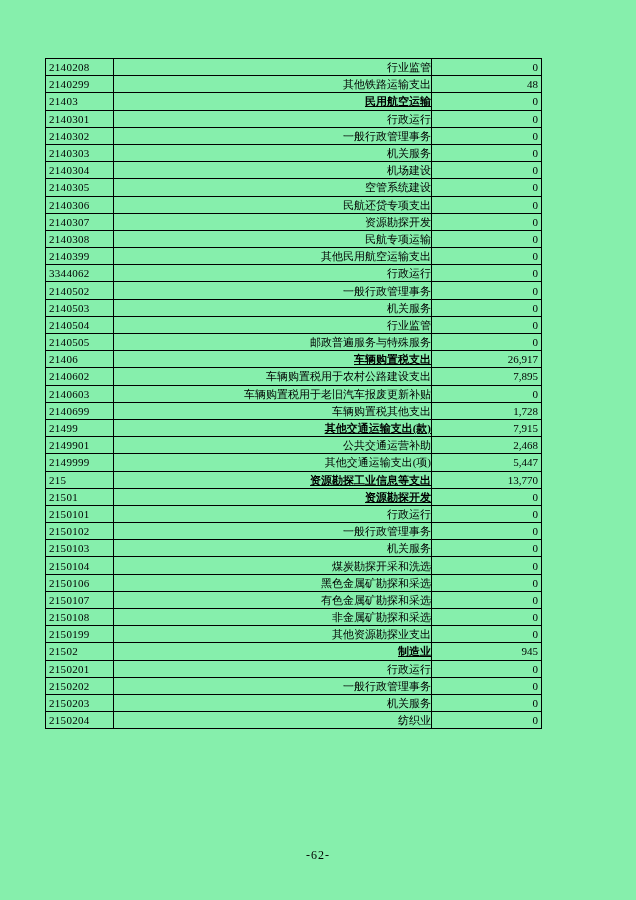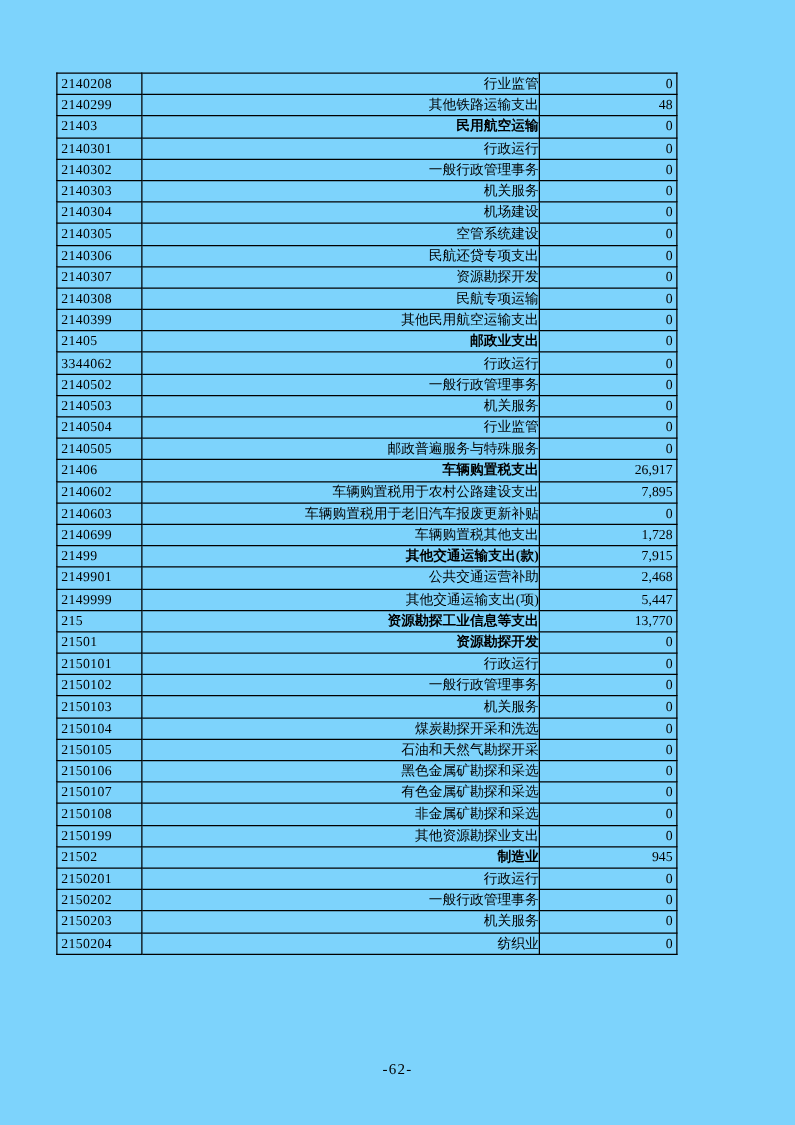--- a/index.html
+++ b/index.html
@@ -2,21 +2,21 @@
 <html><head>
 <meta charset="utf-8">
 <style>
   * { margin: 0; padding: 0; box-sizing: border-box; }
   html, body { background: #e8e8e8; }
   body { font-family: "Liberation Serif", "DejaVu Serif", serif; }
   .page {
     position: relative;
     width: 636px;
     height: 900px;
-    background: #7dd3fc;
+    background: #86efac;
     overflow: hidden;
     margin: 0 auto;
   }
   table.budget-table {
     position: absolute;
     left: 45px;
     top: 58px;
     width: 496px;
     border-collapse: collapse;
     table-layout: fixed;
@@ -33,21 +33,21 @@
     vertical-align: middle;
     white-space: nowrap;
     overflow: hidden;
   }
   td.code-cell  { padding-left: 3px; text-align: left; letter-spacing: 0.3px; }
   td.name-cell  { text-align: right; }
   td.value-cell { padding-right: 3px; text-align: right; }
   .indent-0 { padding-left: 4px; }
   .indent-1 { padding-left: 14px; }
   .indent-2 { padding-left: 25px; }
-  .bold { font-weight: bold; }
+  .bold { font-weight: bold; text-decoration: underline; }
   .page-footer {
     position: absolute;
     left: 0;
     top: 848px;
     width: 100%;
     text-align: center;
     font-size: 12px;
     color: #000000;
     letter-spacing: 1px;
   }
@@ -118,25 +118,20 @@
     <td class="code-cell">2140308</td>
     <td class="name-cell indent-2">民航专项运输</td>
     <td class="value-cell">0</td>
   </tr>
         <tr class="table-row">
     <td class="code-cell">2140399</td>
     <td class="name-cell indent-2">其他民用航空运输支出</td>
     <td class="value-cell">0</td>
   </tr>
         <tr class="table-row">
-    <td class="code-cell">21405</td>
-    <td class="name-cell indent-1 bold">邮政业支出</td>
-    <td class="value-cell">0</td>
-  </tr>
-        <tr class="table-row">
     <td class="code-cell">3344062</td>
     <td class="name-cell indent-2">行政运行</td>
     <td class="value-cell">0</td>
   </tr>
         <tr class="table-row">
     <td class="code-cell">2140502</td>
     <td class="name-cell indent-2">一般行政管理事务</td>
     <td class="value-cell">0</td>
   </tr>
         <tr class="table-row">
@@ -213,25 +208,20 @@
     <td class="code-cell">2150103</td>
     <td class="name-cell indent-2">机关服务</td>
     <td class="value-cell">0</td>
   </tr>
         <tr class="table-row">
     <td class="code-cell">2150104</td>
     <td class="name-cell indent-2">煤炭勘探开采和洗选</td>
     <td class="value-cell">0</td>
   </tr>
         <tr class="table-row">
-    <td class="code-cell">2150105</td>
-    <td class="name-cell indent-2">石油和天然气勘探开采</td>
-    <td class="value-cell">0</td>
-  </tr>
-        <tr class="table-row">
     <td class="code-cell">2150106</td>
     <td class="name-cell indent-2">黑色金属矿勘探和采选</td>
     <td class="value-cell">0</td>
   </tr>
         <tr class="table-row">
     <td class="code-cell">2150107</td>
     <td class="name-cell indent-2">有色金属矿勘探和采选</td>
     <td class="value-cell">0</td>
   </tr>
         <tr class="table-row">

